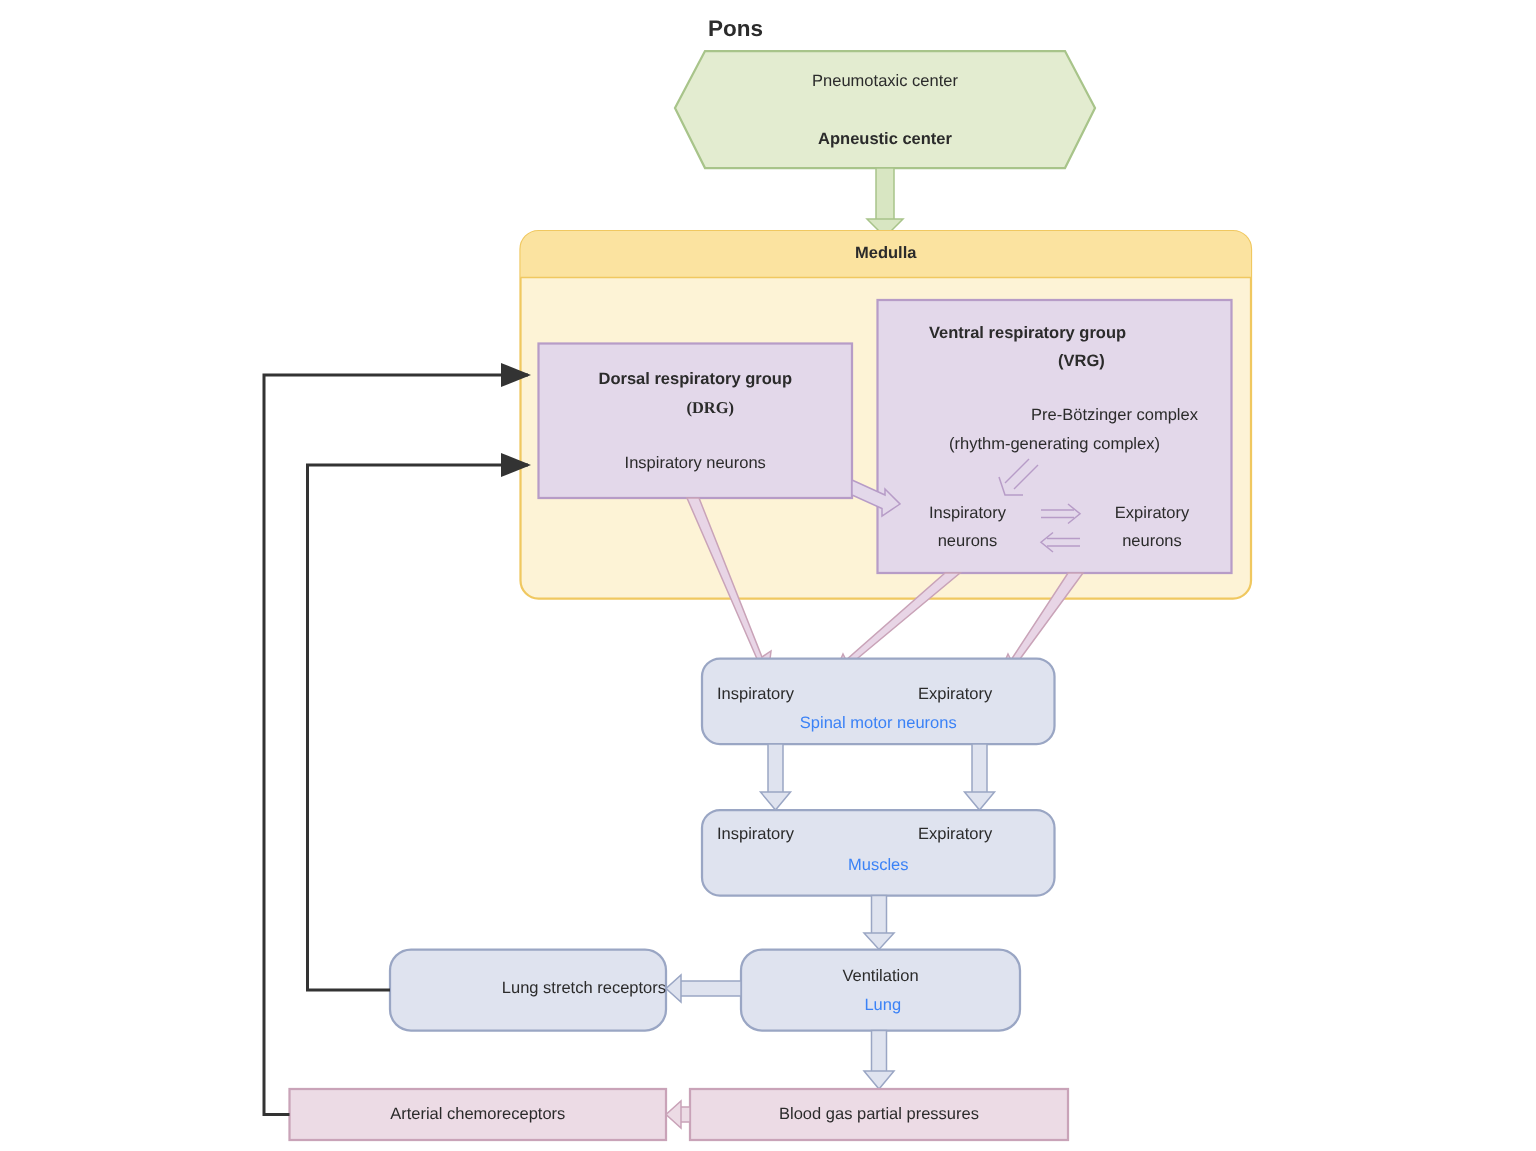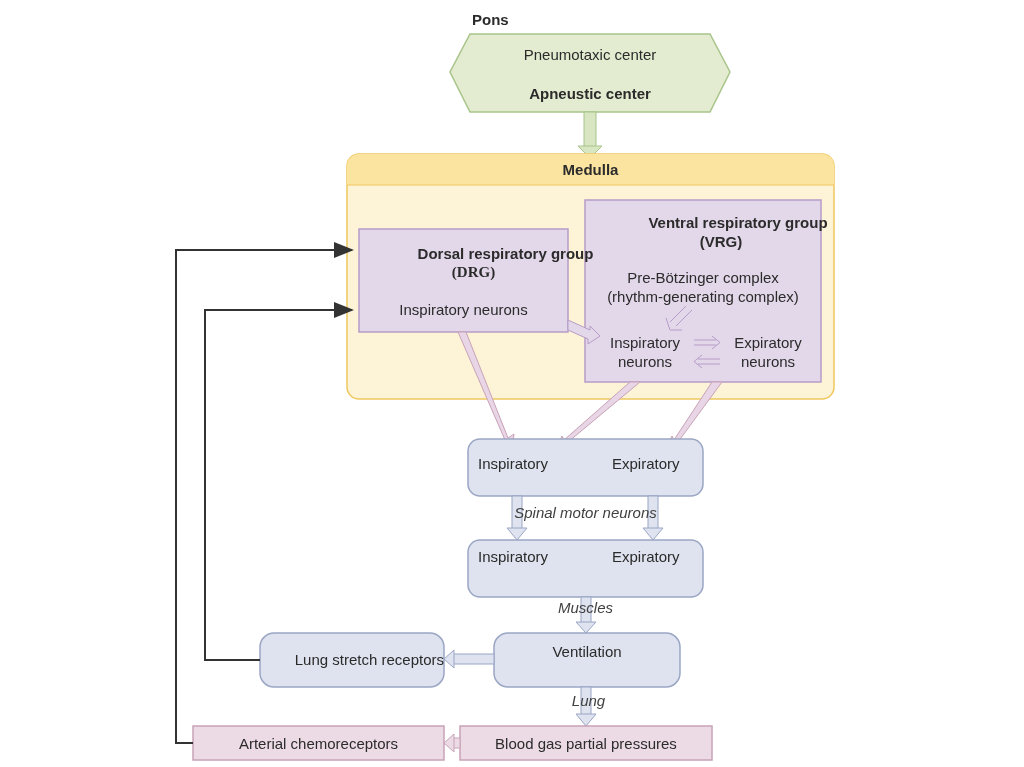--- a/index.html
+++ b/index.html
@@ -1,21 +1,21 @@
 <!DOCTYPE html>
 <html><head>
 <meta charset="utf-8">
 <style>
   html, body { margin:0; padding:0; background:#ffffff; }
   body { width:1024px; height:767px; position:relative; overflow:hidden;
          font-family:"Liberation Sans", sans-serif; color:#2b2b2b; }
   svg.bg { position:absolute; left:0; top:0; }
-  .txt { position:absolute; text-align:center; font-size:15px; line-height:19px; white-space:nowrap; }
+  .txt { position:absolute; text-align:center; font-size:11px; line-height:19px; white-space:nowrap; }
   .bold { font-weight:bold; }
-  .ital { font-style:italic; color:#404040;margin-top:30px; }
+  .ital { color:#3b82f6; }
 </style>
 </head>
 <body>
 
 <svg class="bg" width="1024" height="767" viewBox="0 0 1024 767">
   <defs>
     <marker id="blackArrow" markerWidth="10" markerHeight="10" refX="9" refY="5" orient="auto">
       <path d="M0,1 L10,5 L0,9 z" fill="#333"></path>
     </marker>
   </defs>
@@ -104,27 +104,27 @@
   <polyline points="193,743 176,743 176,250 352,250" fill="none" stroke="#333" stroke-width="2" marker-end="url(#blackArrow)"></polyline>
   <polyline points="260,660 205,660 205,310 352,310" fill="none" stroke="#333" stroke-width="2" marker-end="url(#blackArrow)"></polyline>
 </svg>
 
 <div class="txt bold" style="left:472px; top:10px; font-size:15px;">Pons</div>
 <div class="txt" style="left:470px; top:45px; width:240px;">Pneumotaxic center</div>
 <div class="txt" style="left:470px; top:84px; width:240px;font-weight:bold;">Apneustic center</div>
 
 <div class="txt bold" style="left:347px; top:160px; width:487px;">Medulla</div>
 
-<div class="txt bold" style="left:359px; top:244px; width:209px;padding-left:42px;">Dorsal respiratory group</div>
+<div class="txt bold" style="left:359px; top:244px; width:209px;">Dorsal respiratory group</div>
 <div class="txt bold" style="left:359px; top:263px; width:229px;font-family:Liberation Serif, serif;">(DRG)</div>
 <div class="txt" style="left:359px; top:300px; width:209px;">Inspiratory neurons</div>
 
-<div class="txt bold" style="left:620px; top:213px; width:236px;">Ventral respiratory group</div>
+<div class="txt bold" style="left:567px; top:213px; width:236px;">Ventral respiratory group</div>
 <div class="txt bold" style="left:585px; top:232px; width:236px;margin-left:18px;">(VRG)</div>
-<div class="txt" style="left:585px; top:268px; width:236px;">Pre-Bötzinger complex</div>
+<div class="txt" style="left:585px; top:268px; width:236px;padding-left:40px;">Pre-Bötzinger complex</div>
 <div class="txt" style="left:585px; top:287px; width:236px;">(rhythm-generating complex)</div>
 <div class="txt" style="left:597px; top:333px; width:96px;">Inspiratory</div>
 <div class="txt" style="left:597px; top:352px; width:96px;">neurons</div>
 <div class="txt" style="left:720px; top:333px; width:96px;">Expiratory</div>
 <div class="txt" style="left:720px; top:352px; width:96px;">neurons</div>
 
 <div class="txt" style="left:478px; top:454px;">Inspiratory</div>
 <div class="txt" style="left:612px; top:454px;">Expiratory</div>
 <div class="txt ital" style="left:468px; top:473px; width:235px;">Spinal motor neurons</div>
 

